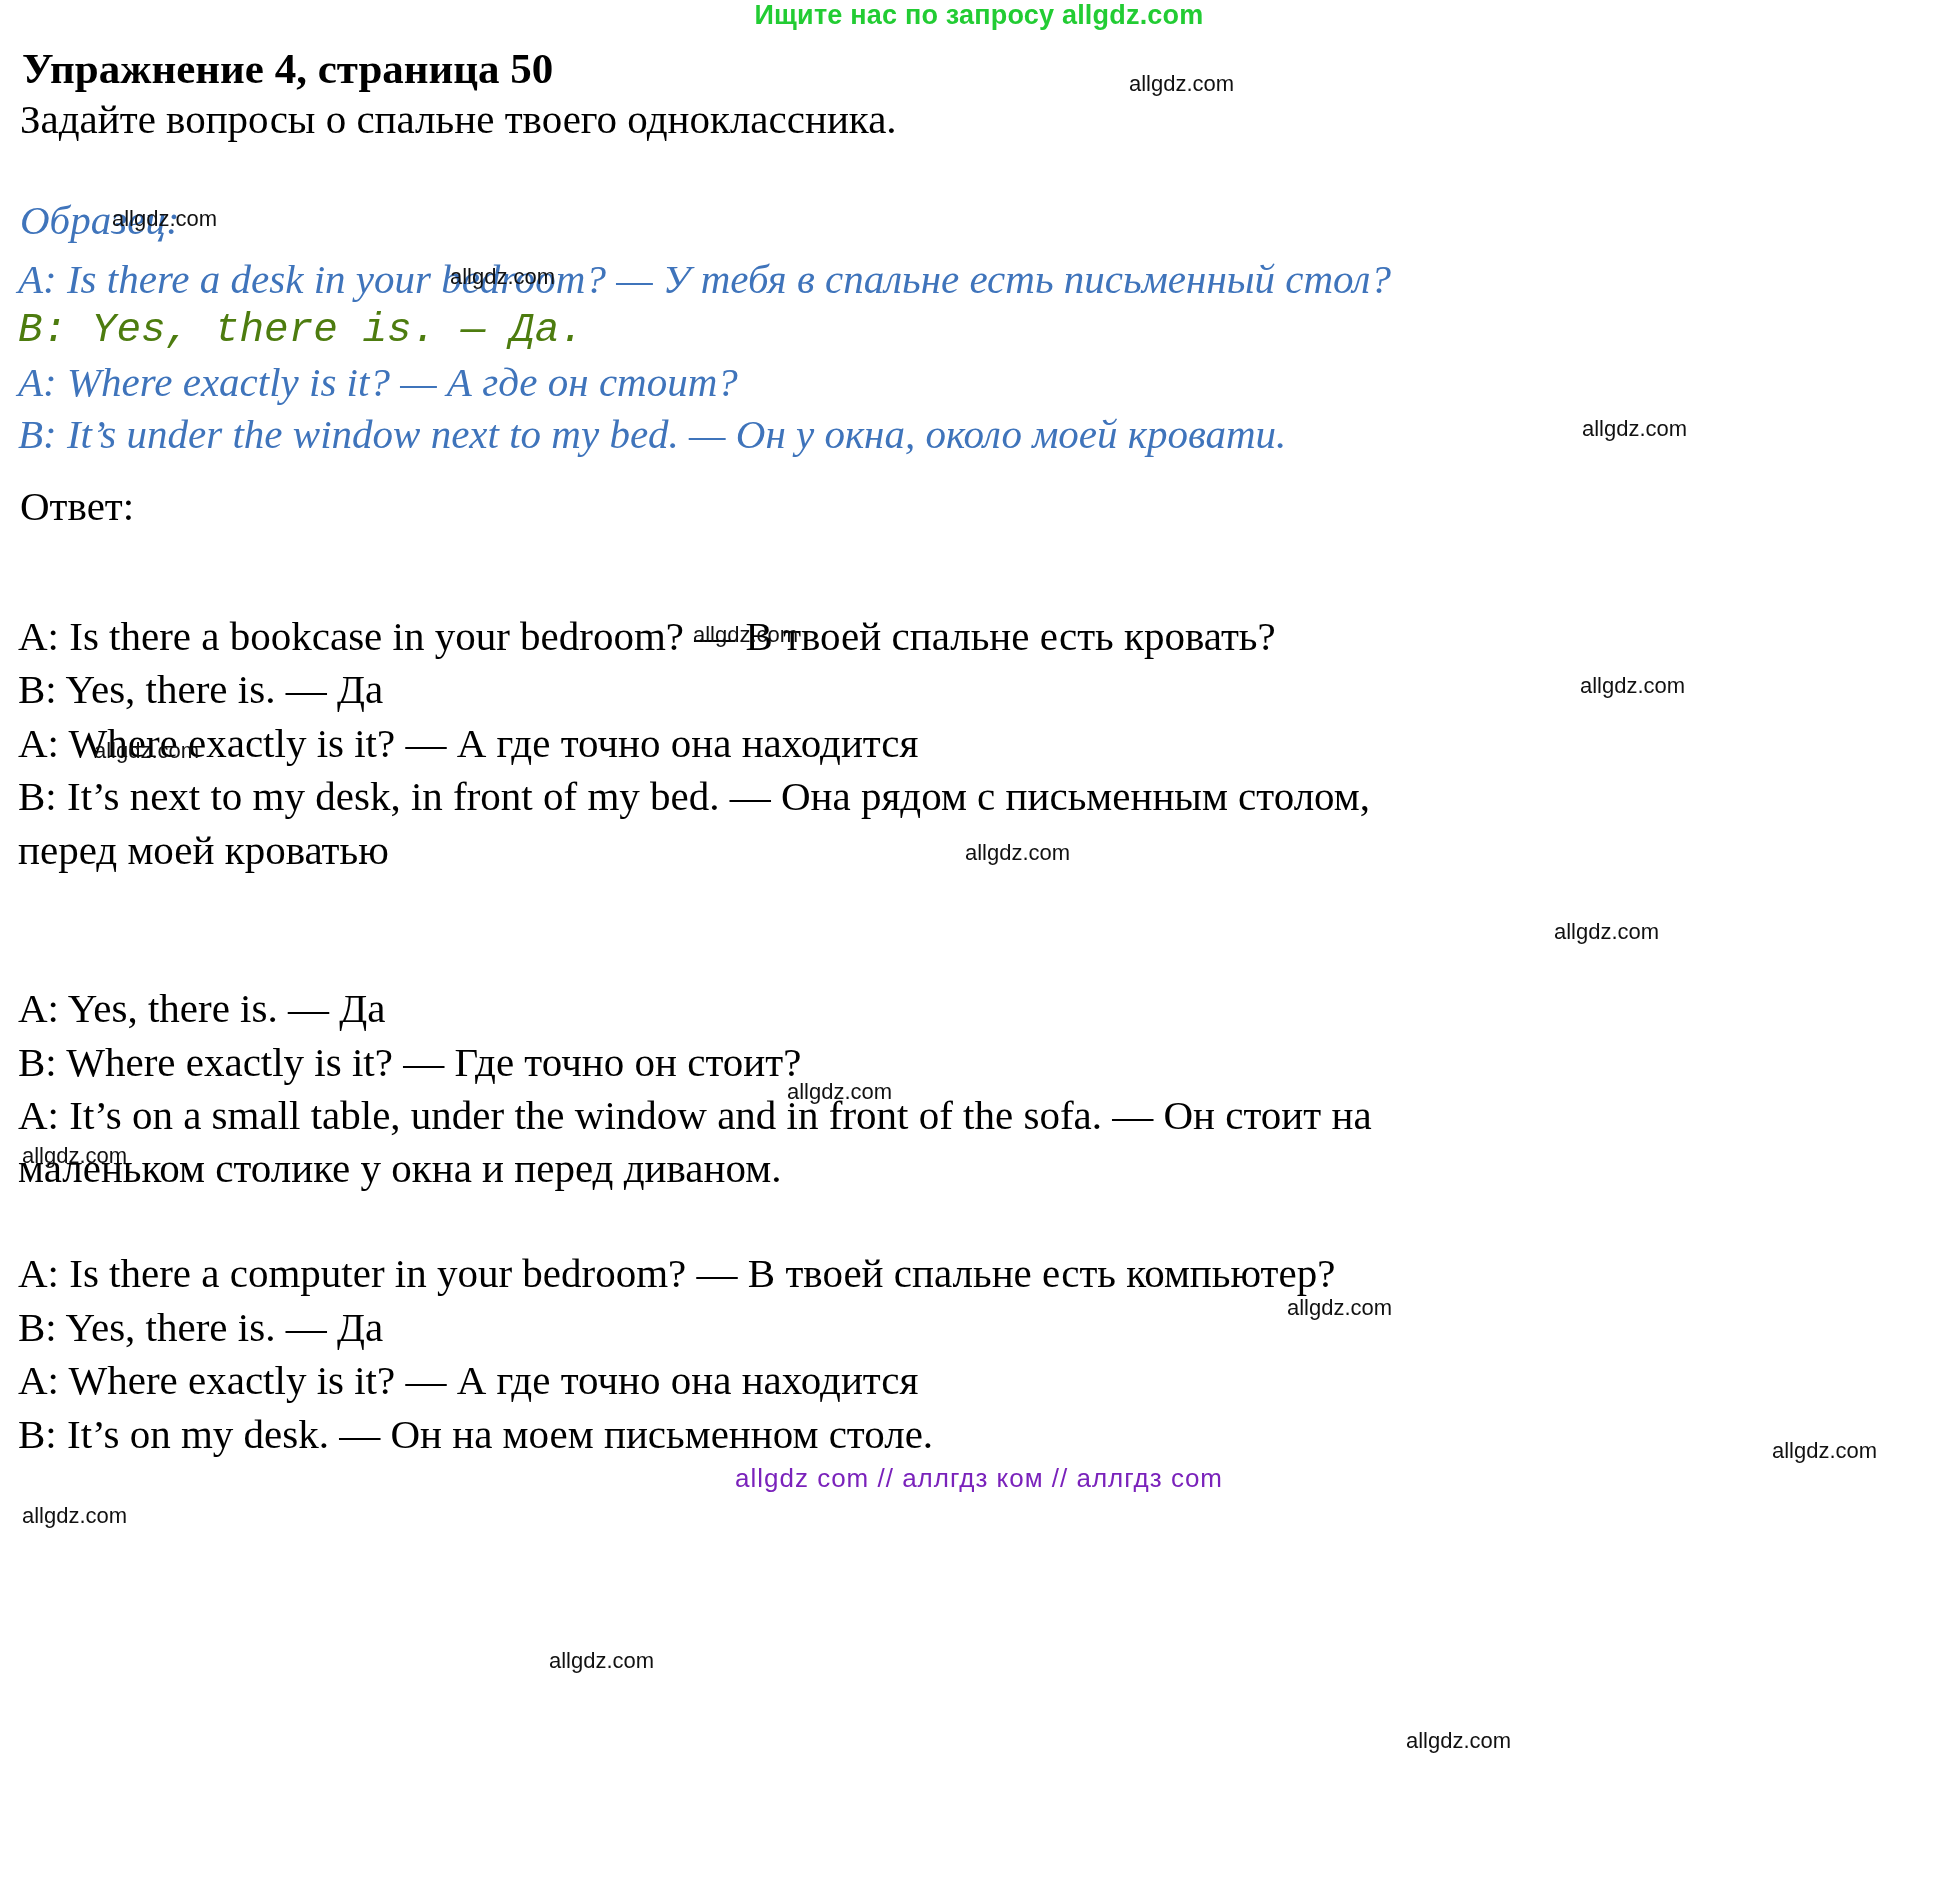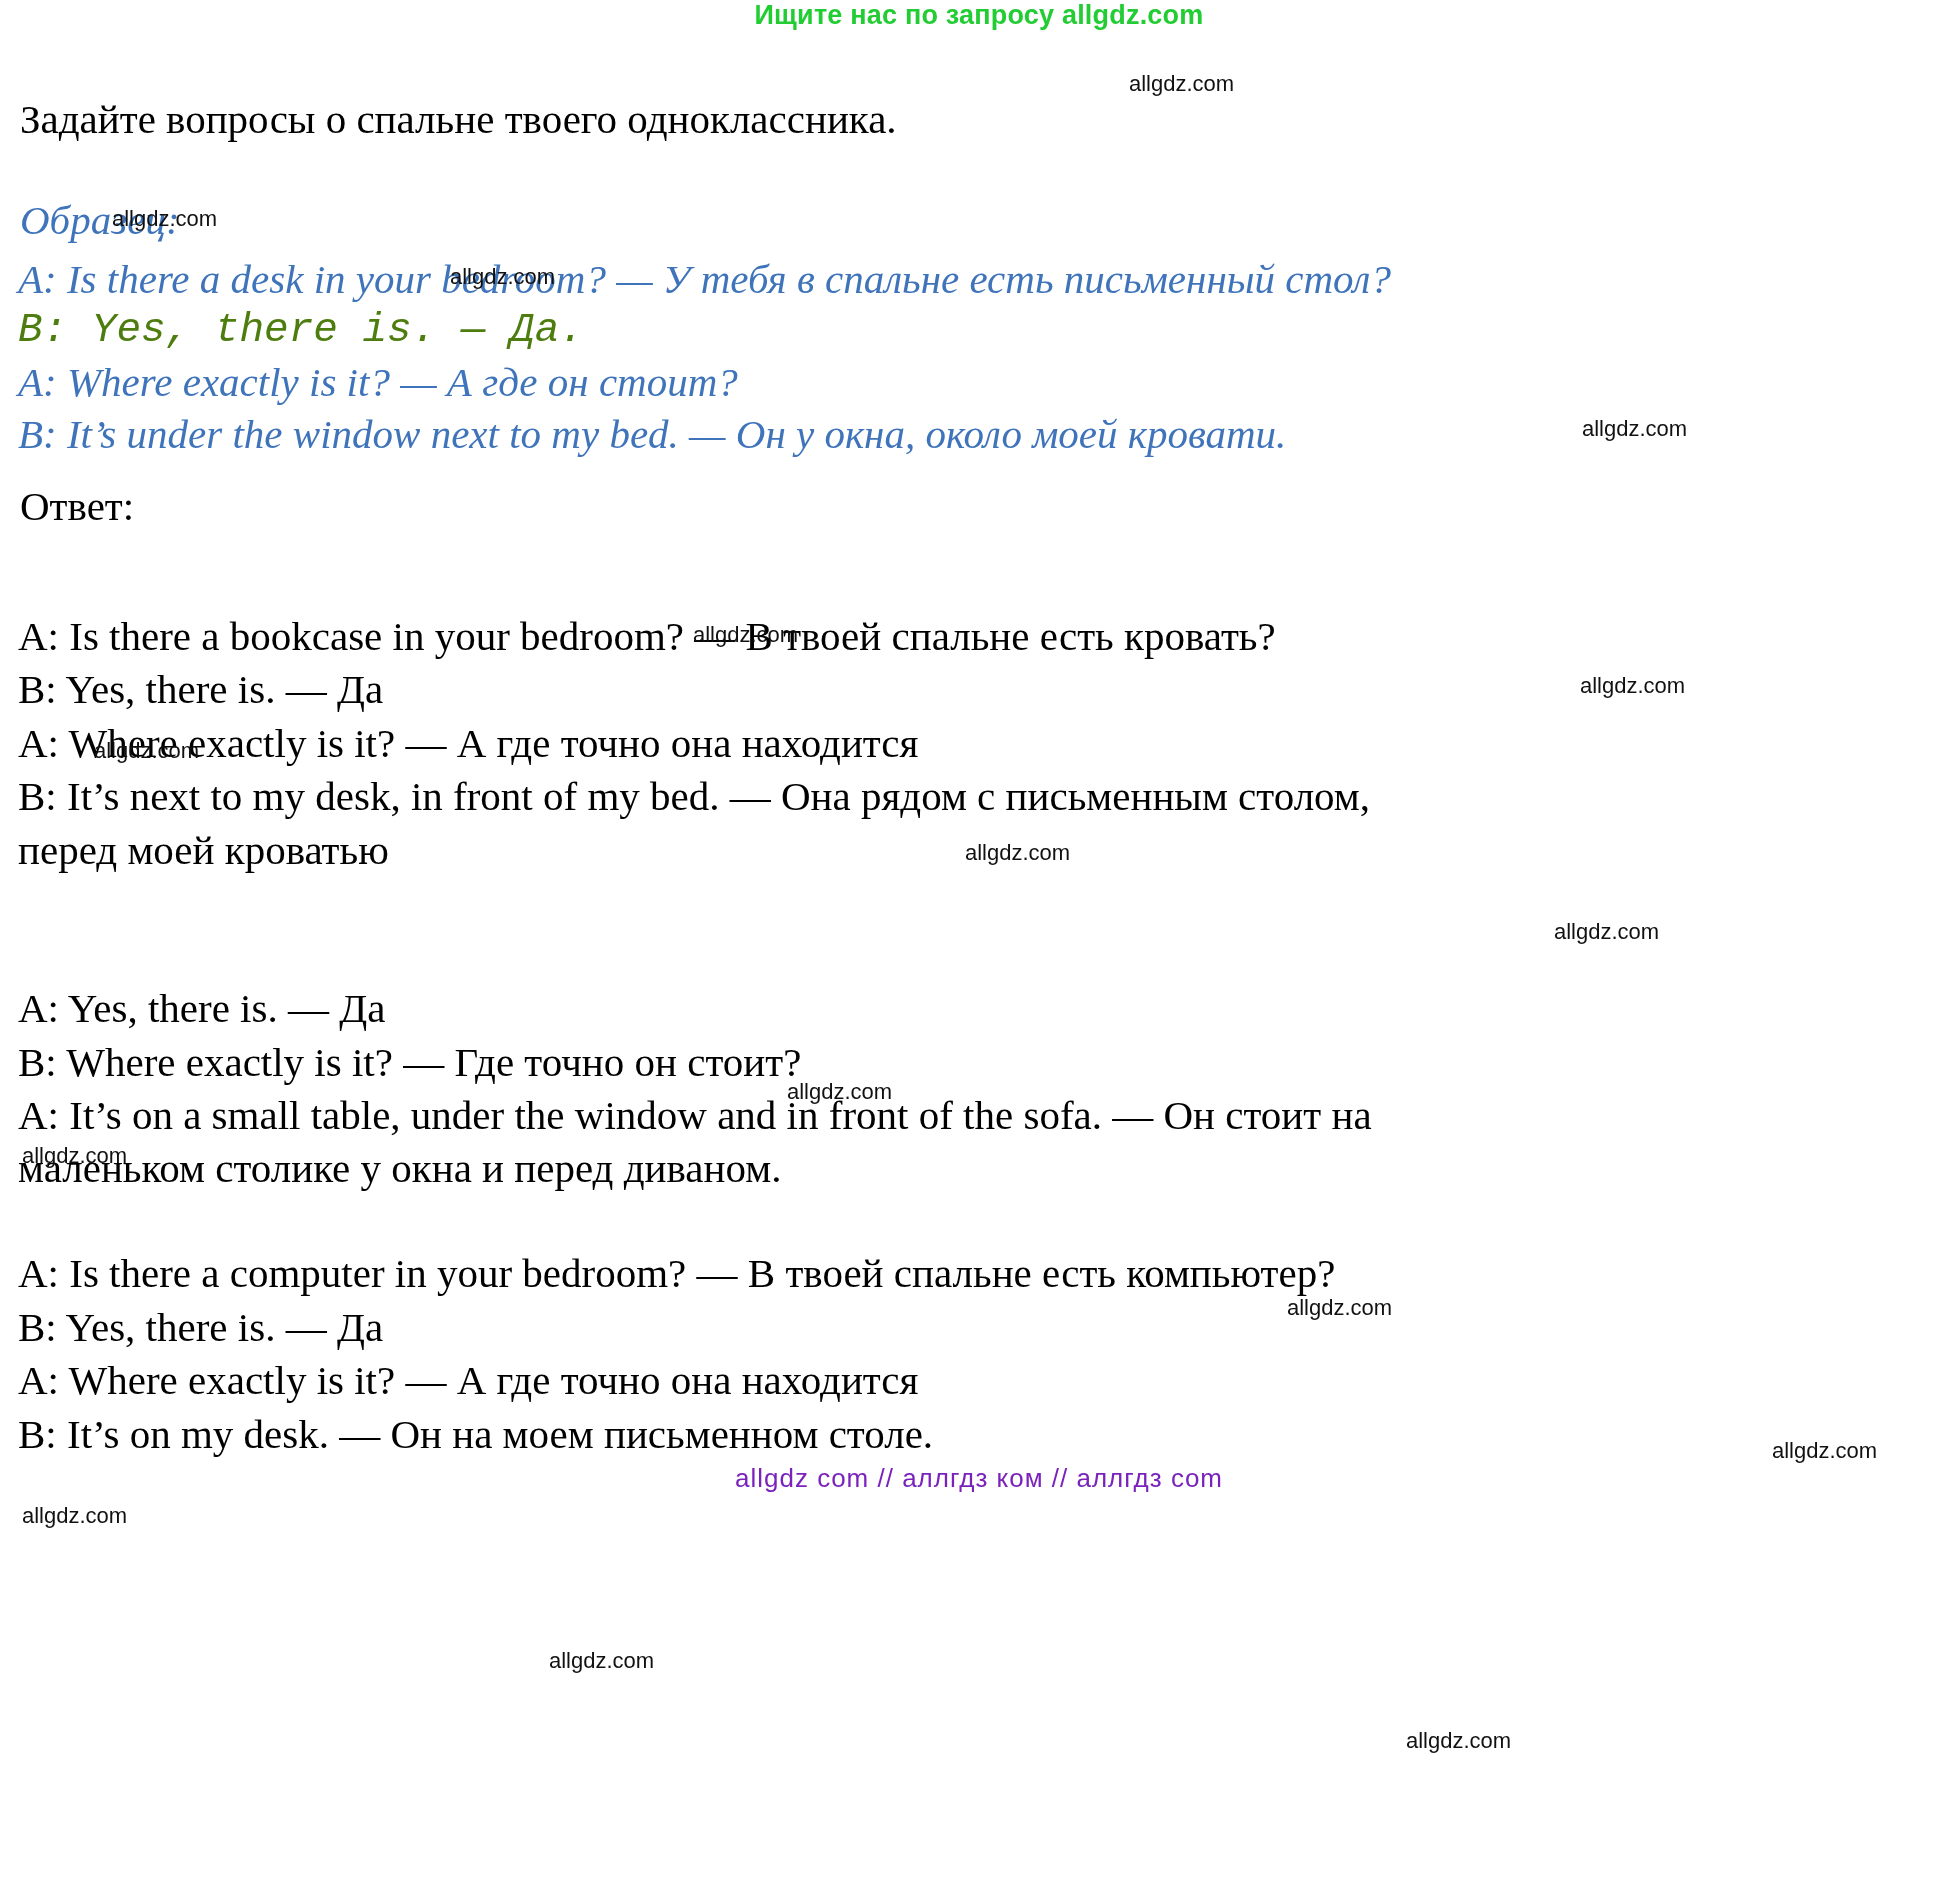--- a/index.html
+++ b/index.html
@@ -137,20 +137,21 @@
     white-space: nowrap;
   }
 </style>
 </head>
 <body>
 
 <div class="page">
 
   <div class="promo-bar" style="color: rgb(34, 204, 51);">Ищите нас по запросу allgdz.com</div>
 
+  <div class="exercise-title">Упражнение 4, страница 50</div>
 
   <div class="task-text">Задайте вопросы о спальне твоего одноклассника.</div>
 
   <div class="sample-label" style="color: rgb(63, 116, 187);">Образец:</div>
 
   <div class="blue-line bl1" style="color: rgb(63, 116, 187);">A: Is there a desk in your bedroom?  — У тебя в спальне есть письменный стол?</div>
   <div class="blue-line bl2" style="color: #4d7c0f; font-family: Liberation Mono, monospace;">B: Yes, there is. — Да.</div>
   <div class="blue-line bl3" style="color: rgb(63, 116, 187);">A: Where exactly is it? — А где он стоит?</div>
   <div class="blue-line bl4" style="color: rgb(63, 116, 187);">B: It’s under the window next to my bed. — Он у окна, около моей кровати.</div>
 

